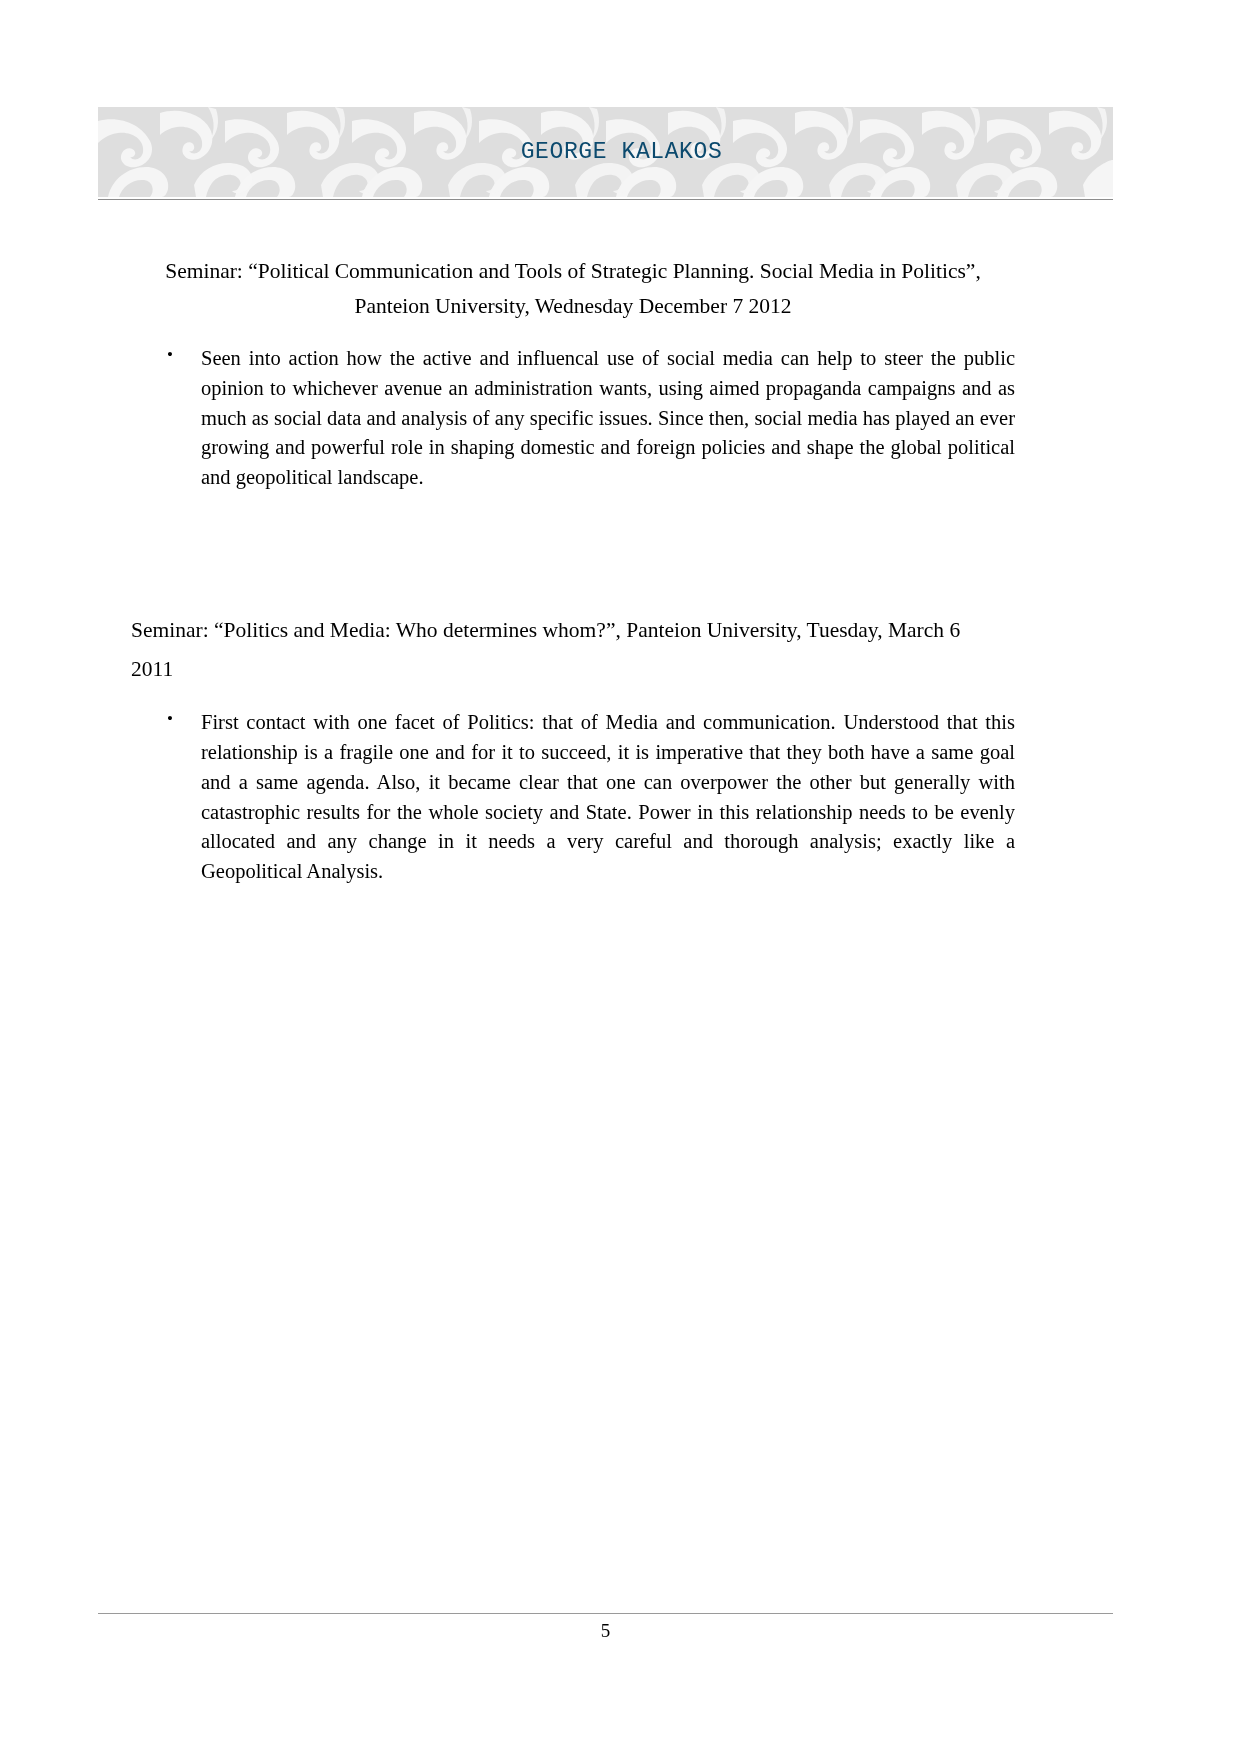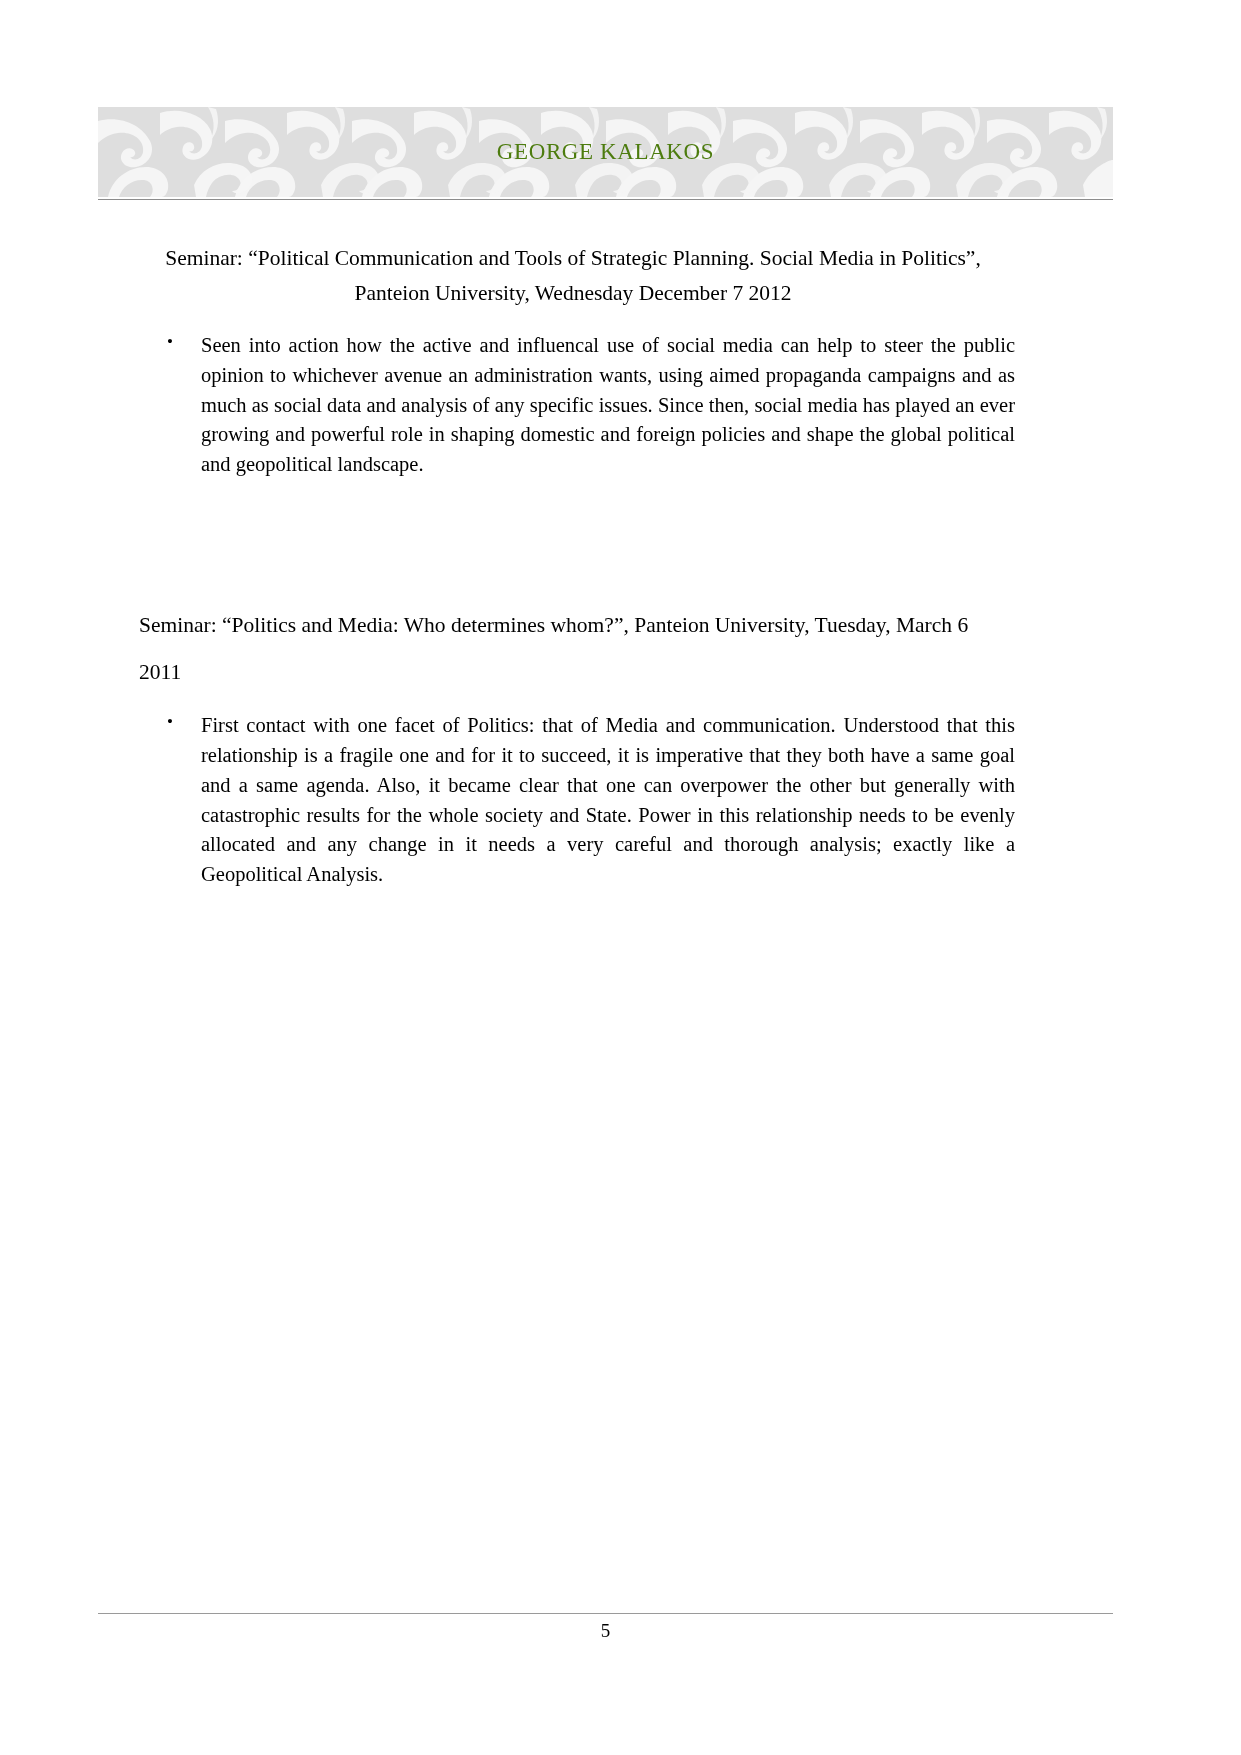--- a/index.html
+++ b/index.html
@@ -33,62 +33,62 @@
   .header-ornament {
     position: absolute;
     left: 0;
     top: 0;
     width: 100%;
     height: 100%;
     display: block;
   }
   .header-title {
     position: absolute;
-    left: 0;
+    left: 16px;
     top: 0;
     width: 100%;
     height: 90px;
     display: flex;
     align-items: center;
     justify-content: center;
-    font-family: Liberation Serif, serif;
+    font-family: Liberation Mono, monospace;
     font-size: 23px;
     letter-spacing: 0.6px;
-    color: #4d7c0f;
+    color: #0c4a6e;
     z-index: 3;
   }
   .header-rule {
     position: absolute;
     left: 98px;
     top: 199px;
     width: 1015px;
     height: 1px;
     background: #8c8c8c;
   }
 
   
   .content {
     position: absolute;
     left: 131px;
-    top: 241px;
+    top: 254px;
     width: 884px;
   }
 
   .seminar-title-centered {
     text-align: center;
     font-size: 21.5px;
     line-height: 1.62;
     margin: 0 0 0 0;
     padding: 0 10px;
   }
   .seminar-title-left {
     text-align: left;
     font-size: 21.5px;
     line-height: 1.78;
-    margin: 8px;
+    margin: 0;
   }
 
   ul.bullets {
     list-style: none;
     margin: 20px 0 0 0;
     padding: 0;
   }
   ul.bullets li {
     position: relative;
     padding-left: 70px;

